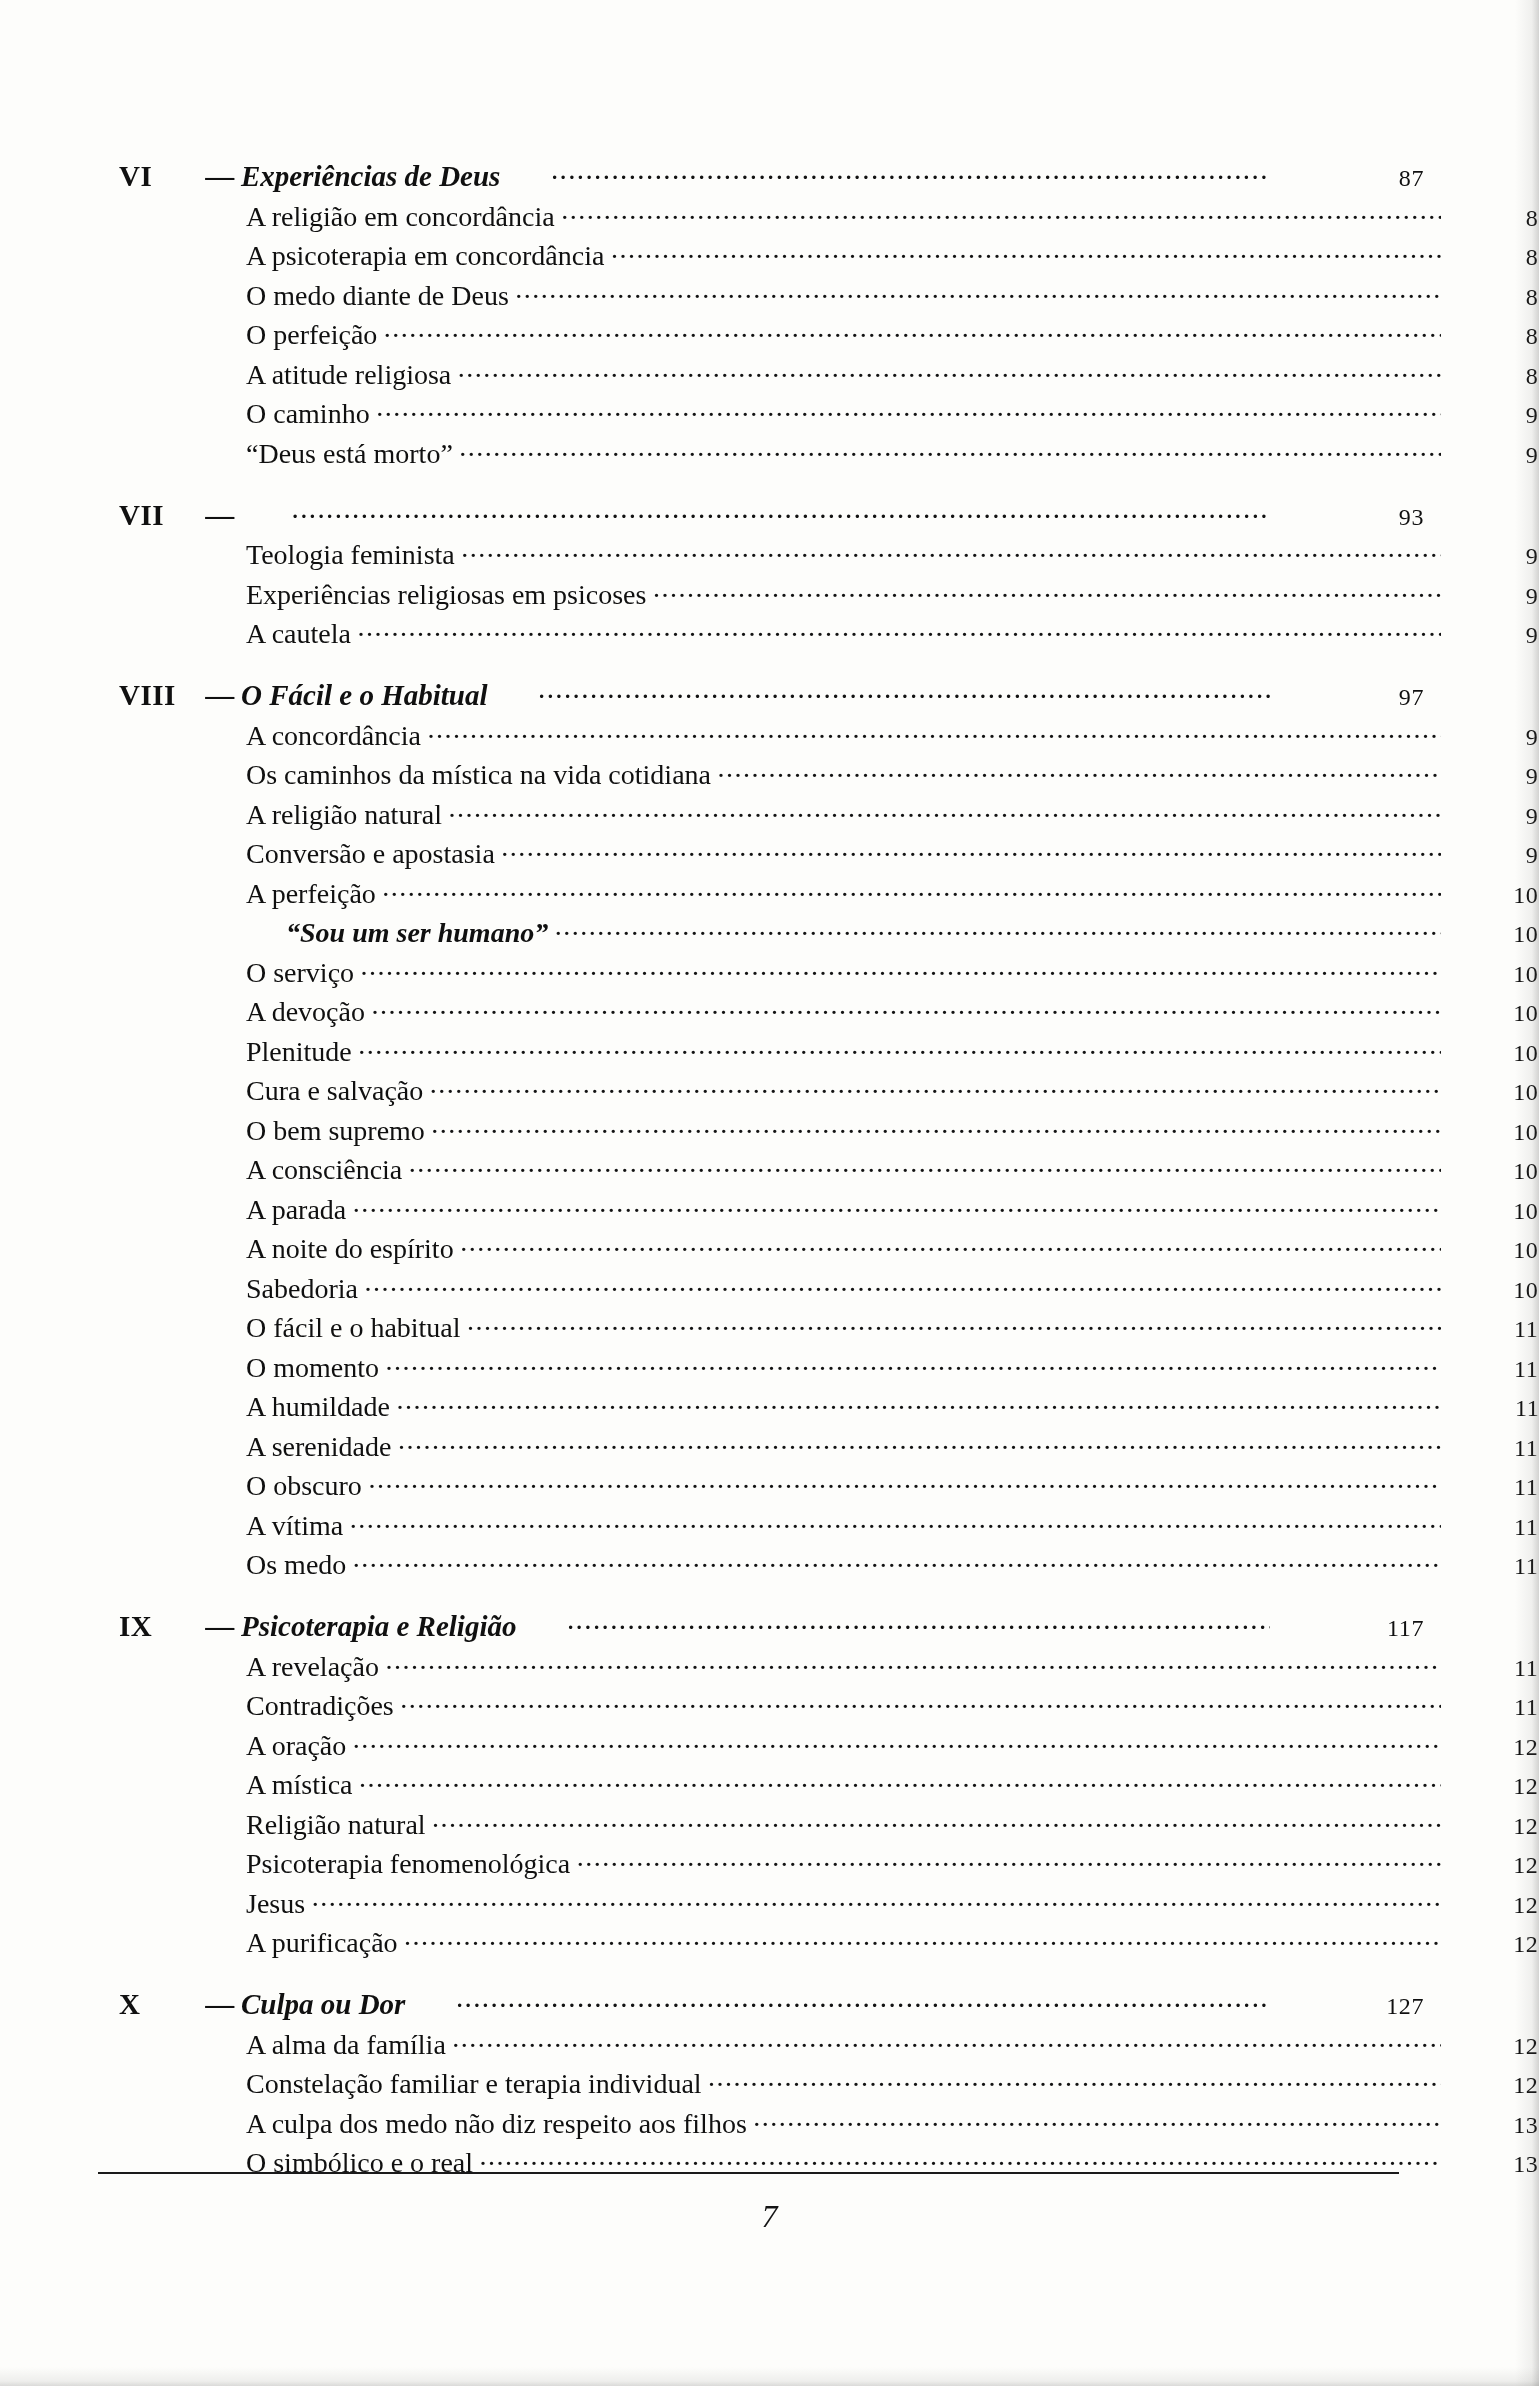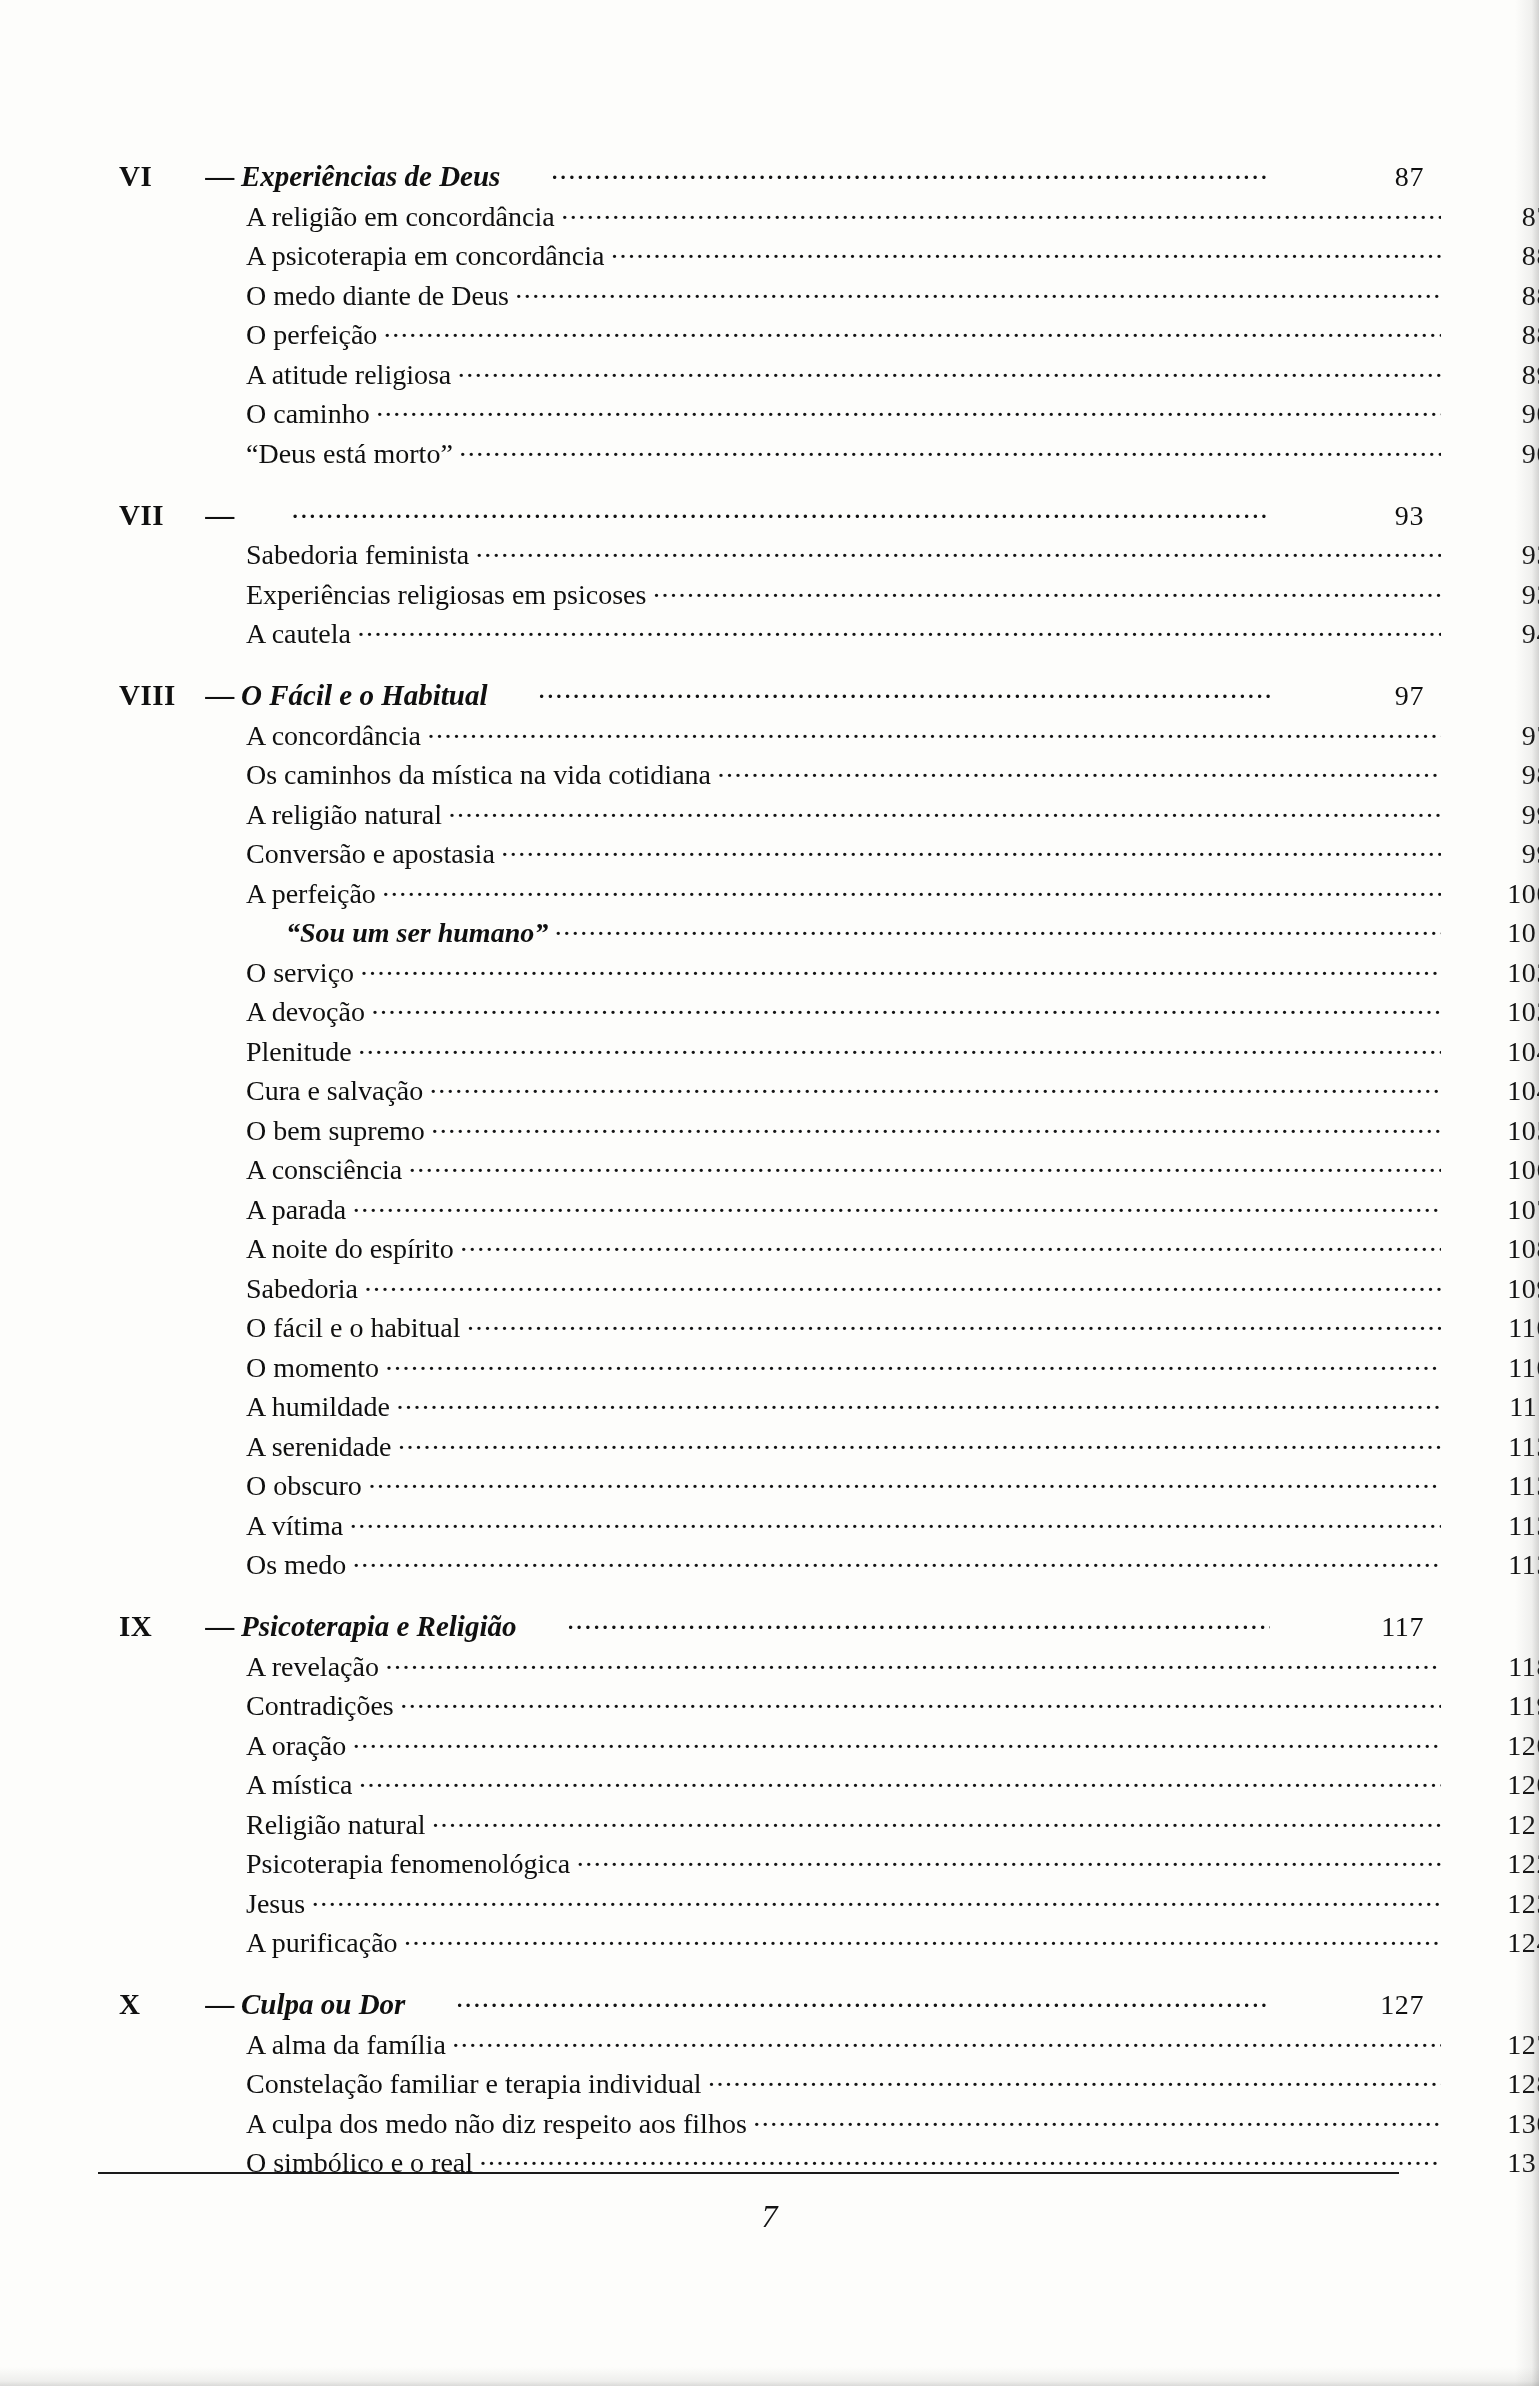--- a/index.html
+++ b/index.html
@@ -95,21 +95,21 @@
     bottom: 0.06em;
     white-space: nowrap;
     letter-spacing: 1.5px;
     color: #121212;
   }
 
   .pageno {
     flex: 0 0 auto;
     width: 104px;
     text-align: right;
-    font-size: 28px;
+    font-size: 24px;
     letter-spacing: 0.6px;
   }
 
   
   .row.chapter {
     font-size: 29px;
     line-height: 1.0;
     margin-bottom: 6.5px;
     gap: 44px;
   }
@@ -219,21 +219,21 @@
         <div class="row chapter">
           <span class="label-wrap">
             <span class="roman">VII</span>
             <span class="dash">—</span>
           </span>
           <span class="leader"></span>
           <span class="pageno">93</span>
         </div>
         <div class="row entry">
           <span class="label-wrap">
-            <span class="title">Sabedoria feminista</span>
+            <span class="title">Teologia feminista</span>
           </span>
           <span class="leader"></span>
           <span class="pageno">93</span>
         </div>
         <div class="row entry">
           <span class="label-wrap">
             <span class="title">Experiências religiosas em psicoses</span>
           </span>
           <span class="leader"></span>
           <span class="pageno">93</span>

